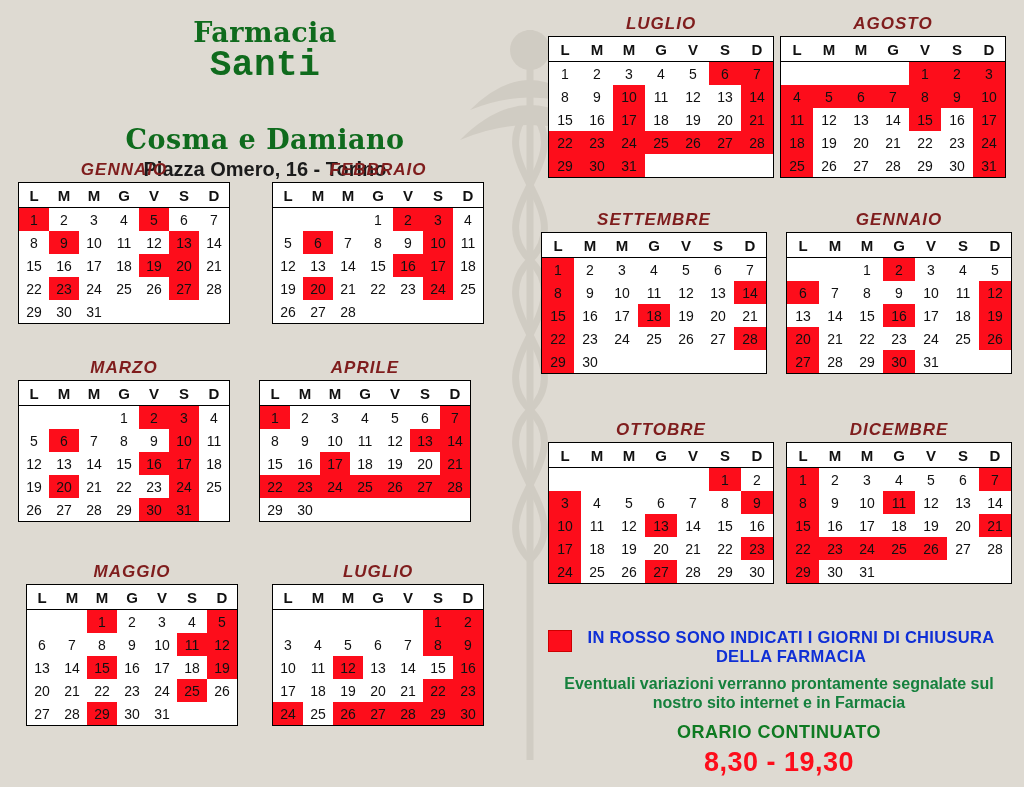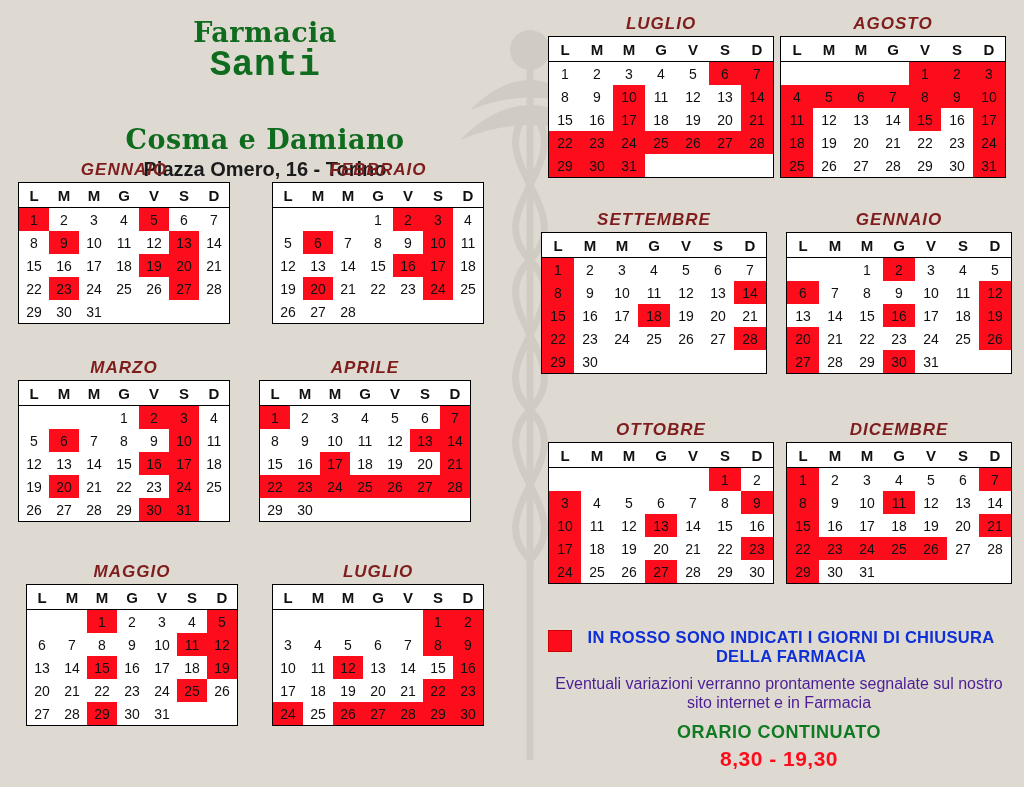--- a/index.html
+++ b/index.html
@@ -94,28 +94,28 @@
   #legend-row{display:flex;align-items:flex-start;justify-content:flex-start;gap:0;}
   #legend-swatch{
     width:22px;height:20px;background:#fd0d1b;border:1px solid #cc0000;
     flex:0 0 auto;margin-top:2px;
   }
   #legend-text{
     color:#0f2fd6;font-weight:bold;font-size:16.5px;line-height:1.15;
     text-align:center;flex:1;letter-spacing:.3px;
   }
   #variations{
-    color:#4c1d95;font-weight:normal;font-size:16px;line-height:1.2;
+    color:#15803d;font-weight:bold;font-size:16px;line-height:1.2;
     margin-top:8px;
   }
   #orario{
     color:#0f7a22;font-weight:bold;font-size:18px;margin-top:10px;letter-spacing:.5px;
   }
   #hours{
-    color:#fd0d1b;font-weight:bold;font-size:21px;margin-top:4px;letter-spacing:.5px;
+    color:#fd0d1b;font-weight:bold;font-size:27px;margin-top:4px;letter-spacing:.5px;
   }
 </style>
 </head>
 <body>
 
 <div class="page">
 
   <div id="watermark">
     <svg width="180" height="800" viewBox="0 0 180 800" xmlns="http://www.w3.org/2000/svg">
       <g fill="none" stroke="#b9b3a8" stroke-width="7">

